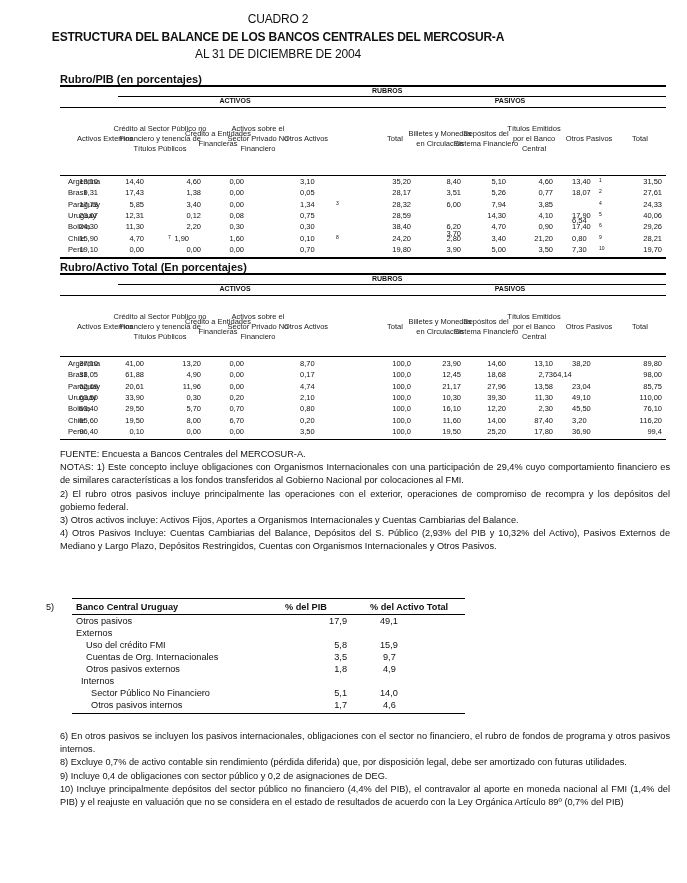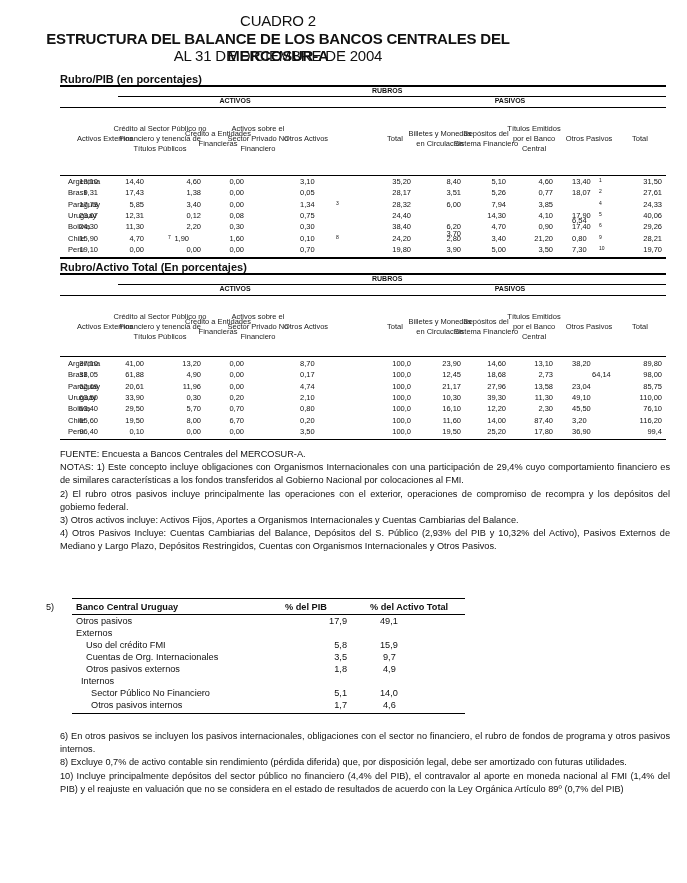--- a/index.html
+++ b/index.html
@@ -1,17 +1,17 @@
 <!DOCTYPE html>
 <html><head>
 <meta charset="utf-8">
 <style>
   html, body { margin: 0; padding: 0; background: #ffffff; }
   body { width: 687px; height: 883px; position: relative; font-family: "Liberation Sans", sans-serif; color: #111; overflow: hidden; }
-  .title { position: absolute; left: 0; width: 556px; text-align: center; font-family: "Liberation Sans", sans-serif; font-size: 15px; letter-spacing: -0.2px; }
+  .title { position: absolute; left: 0; width: 556px; text-align: center; font-family: "Liberation Sans", sans-serif; font-size: 12px; letter-spacing: -0.2px; }
   .t1 { top: 12px; }
   .t2 { top: 30px; font-weight: bold; }
   .t3 { top: 47px; }
   .section-label { position: absolute; left: 60px; font-size: 11px; font-weight: bold; }
   .hline { position: absolute; background: #000; }
   .cell { position: absolute; font-size: 7.5px; white-space: nowrap; }
   .hdr { position: absolute; font-size: 7.5px; text-align: center; line-height: 10px; color: #222; }
   .grp { position: absolute; font-size: 7px; font-weight: bold; text-align: center; }
   .num { text-align: right; }
   .fn { font-size: 5px; position: absolute; }
@@ -94,21 +94,21 @@
       <span class="fn" style="top:0;left:336px;">3</span>
       <span class="fn" style="top:0;left:599px;">4</span>
     </div>
     <div style="position:absolute;top:210.9px;left:0;width:687px;height:11.3px;">
       <span class="cell" style="top:0;left:68px;">Uruguay</span>
       <span class="cell num" style="top:0;right:589px;">23,07</span>
       <span class="cell num" style="top:0;right:543px;">12,31</span>
       <span class="cell num" style="top:0;right:486px;">0,12</span>
       <span class="cell num" style="top:0;right:443px;">0,08</span>
       <span class="cell num" style="top:0;left:300px;">0,75</span>
-      <span class="cell num" style="top:0;right:276px;">24,40</span>
+      <span class="cell num" style="top:0;right:276px;">28,59</span>
       <span class="cell num" style="top:18px;right:226px;">3,70</span>
       <span class="cell num" style="top:0;right:181px;">14,30</span>
       <span class="cell num" style="top:0;right:134px;">4,10</span>
       <span class="cell num" style="top:0;left:572px;">17,90</span>
       <span class="cell num" style="top:0;right:25px;">40,06</span>
       <span class="fn" style="top:0;left:599px;">5</span>
     </div>
     <div style="position:absolute;top:222.2px;left:0;width:687px;height:11.3px;">
       <span class="cell" style="top:0;left:68px;">Bolivia</span>
       <span class="cell num" style="top:0;right:589px;">24,30</span>
@@ -194,21 +194,21 @@
       <span class="cell" style="top:0;left:68px;">Brasil</span>
       <span class="cell num" style="top:0;right:589px;">33,05</span>
       <span class="cell num" style="top:0;right:543px;">61,88</span>
       <span class="cell num" style="top:0;right:486px;">4,90</span>
       <span class="cell num" style="top:0;right:443px;">0,00</span>
       <span class="cell num" style="top:0;left:300px;">0,17</span>
       <span class="cell num" style="top:0;right:276px;">100,0</span>
       <span class="cell num" style="top:0;right:226px;">12,45</span>
       <span class="cell num" style="top:0;right:181px;">18,68</span>
       <span class="cell num" style="top:0;right:134px;">2,73</span>
-      <span class="cell num" style="top:0;left:592px;text-align:center;">64,14</span>
+      <span class="cell num" style="top:0;left:553px;text-align:center;">64,14</span>
       <span class="cell num" style="top:0;right:25px;">98,00</span>
     </div>
     <div style="position:absolute;top:381.6px;left:0;width:687px;height:11.3px;">
       <span class="cell" style="top:0;left:68px;">Paraguay</span>
       <span class="cell num" style="top:0;right:589px;">62,69</span>
       <span class="cell num" style="top:0;right:543px;">20,61</span>
       <span class="cell num" style="top:0;right:486px;">11,96</span>
       <span class="cell num" style="top:0;right:443px;">0,00</span>
       <span class="cell num" style="top:0;left:300px;">4,74</span>
       <span class="cell num" style="top:0;right:276px;">100,0</span>
@@ -327,14 +327,15 @@
       <span class="sub-tab-cell" style="top:0;left:91px;">Otros pasivos internos</span>
       <span class="sub-tab-cell" style="top:0;right:340px;">1,7</span>
       <span class="sub-tab-cell" style="top:0;left:383px;">4,6</span>
     </div>
     <div class="hline" style="top:713px;left:72px;width:393px;height:1px;"></div>
   </div>
 
 <div class="notes" style="top:730px;">
   <p>6) En otros pasivos se incluyen los pasivos internacionales, obligaciones con el sector no financiero, el rubro de fondos de programa y otros pasivos internos.</p>
   <p>8) Excluye 0,7% de activo contable sin rendimiento (pérdida diferida) que, por disposición legal, debe ser amortizado con futuras utilidades.</p>
+  <p>9) Incluye 0,4 de obligaciones con sector público y 0,2 de asignaciones de DEG.</p>
   <p>10) Incluye principalmente depósitos del sector público no financiero (4,4% del PIB), el contravalor al aporte en moneda nacional al FMI (1,4% del PIB) y el reajuste en valuación que no se considera en el estado de resultados de acuerdo con la Ley Orgánica Artículo 89º (0,7% del PIB)</p>
 </div>
 
 </body></html>

